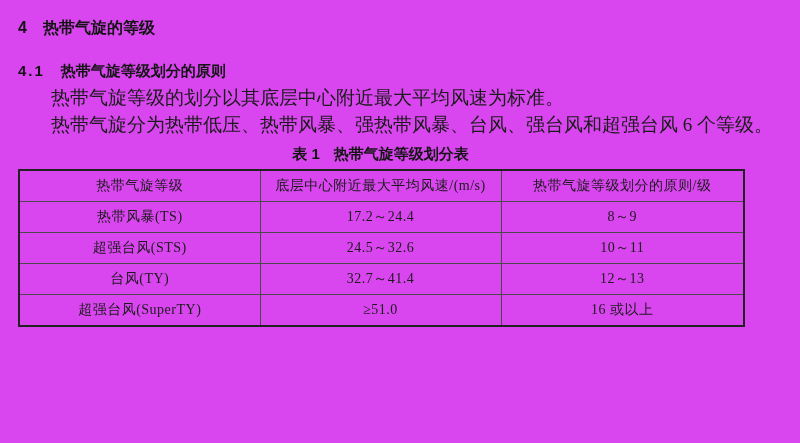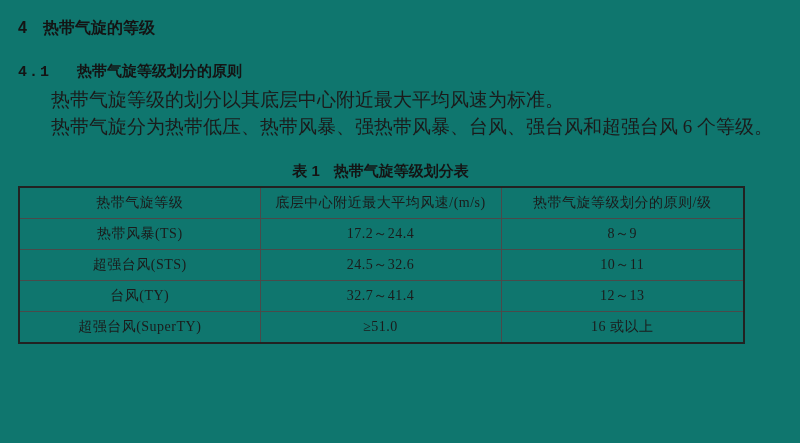--- a/index.html
+++ b/index.html
@@ -1,51 +1,51 @@
 <!DOCTYPE html>
 <html><head>
 <meta charset="utf-8">
 <style>
   html,body { margin:0; padding:0; background:#ffffff; }
   .page {
     position:relative;
     width:800px; height:443px;
-    background:#0f766e;
+    background:#d946ef;
     color:#1b1b1b;
     font-family:"Liberation Serif","DejaVu Serif",serif;
     overflow:hidden;
     box-sizing:border-box;
     padding:10px 0 0 18px;
   }
   .h-sec, .h-sub {
     font-family:"Liberation Sans","DejaVu Sans",sans-serif;
     font-weight:bold;
     font-size:16px;
     line-height:20px;
     color:#141414;
     white-space:nowrap;
   }
   .h-sec { margin-top:8px; }
   .h-sub { margin-top:23px; font-size:15px; }
   .h-sub.second { margin-top:13px; }
   .num { display:inline-block; letter-spacing:2px; }
   .h-sec .num { margin-right:14px; }
-  .h-sub .num { margin-right:26px;font-family:Liberation Mono, monospace; }
+  .h-sub .num { margin-right:16px; }
   p.body {
     margin:7px 0 0 0;
     padding-left:33px;
     font-size:19px;
     line-height:20px;
     color:#1b1b1b;
     white-space:nowrap;
   }
   p.body.tight { margin-top:4px; }
   .tbl-caption {
     width:725px;
-    margin-top:26px;
+    margin-top:11px;
     text-align:center;
     font-family:"Liberation Sans","DejaVu Sans",sans-serif;
     font-weight:bold;
     font-size:15px;
     line-height:16px;
     color:#141414;
   }
   .tbl-caption .cap-label { margin-right:14px; }
   table.cls {
     margin-top:7px;

